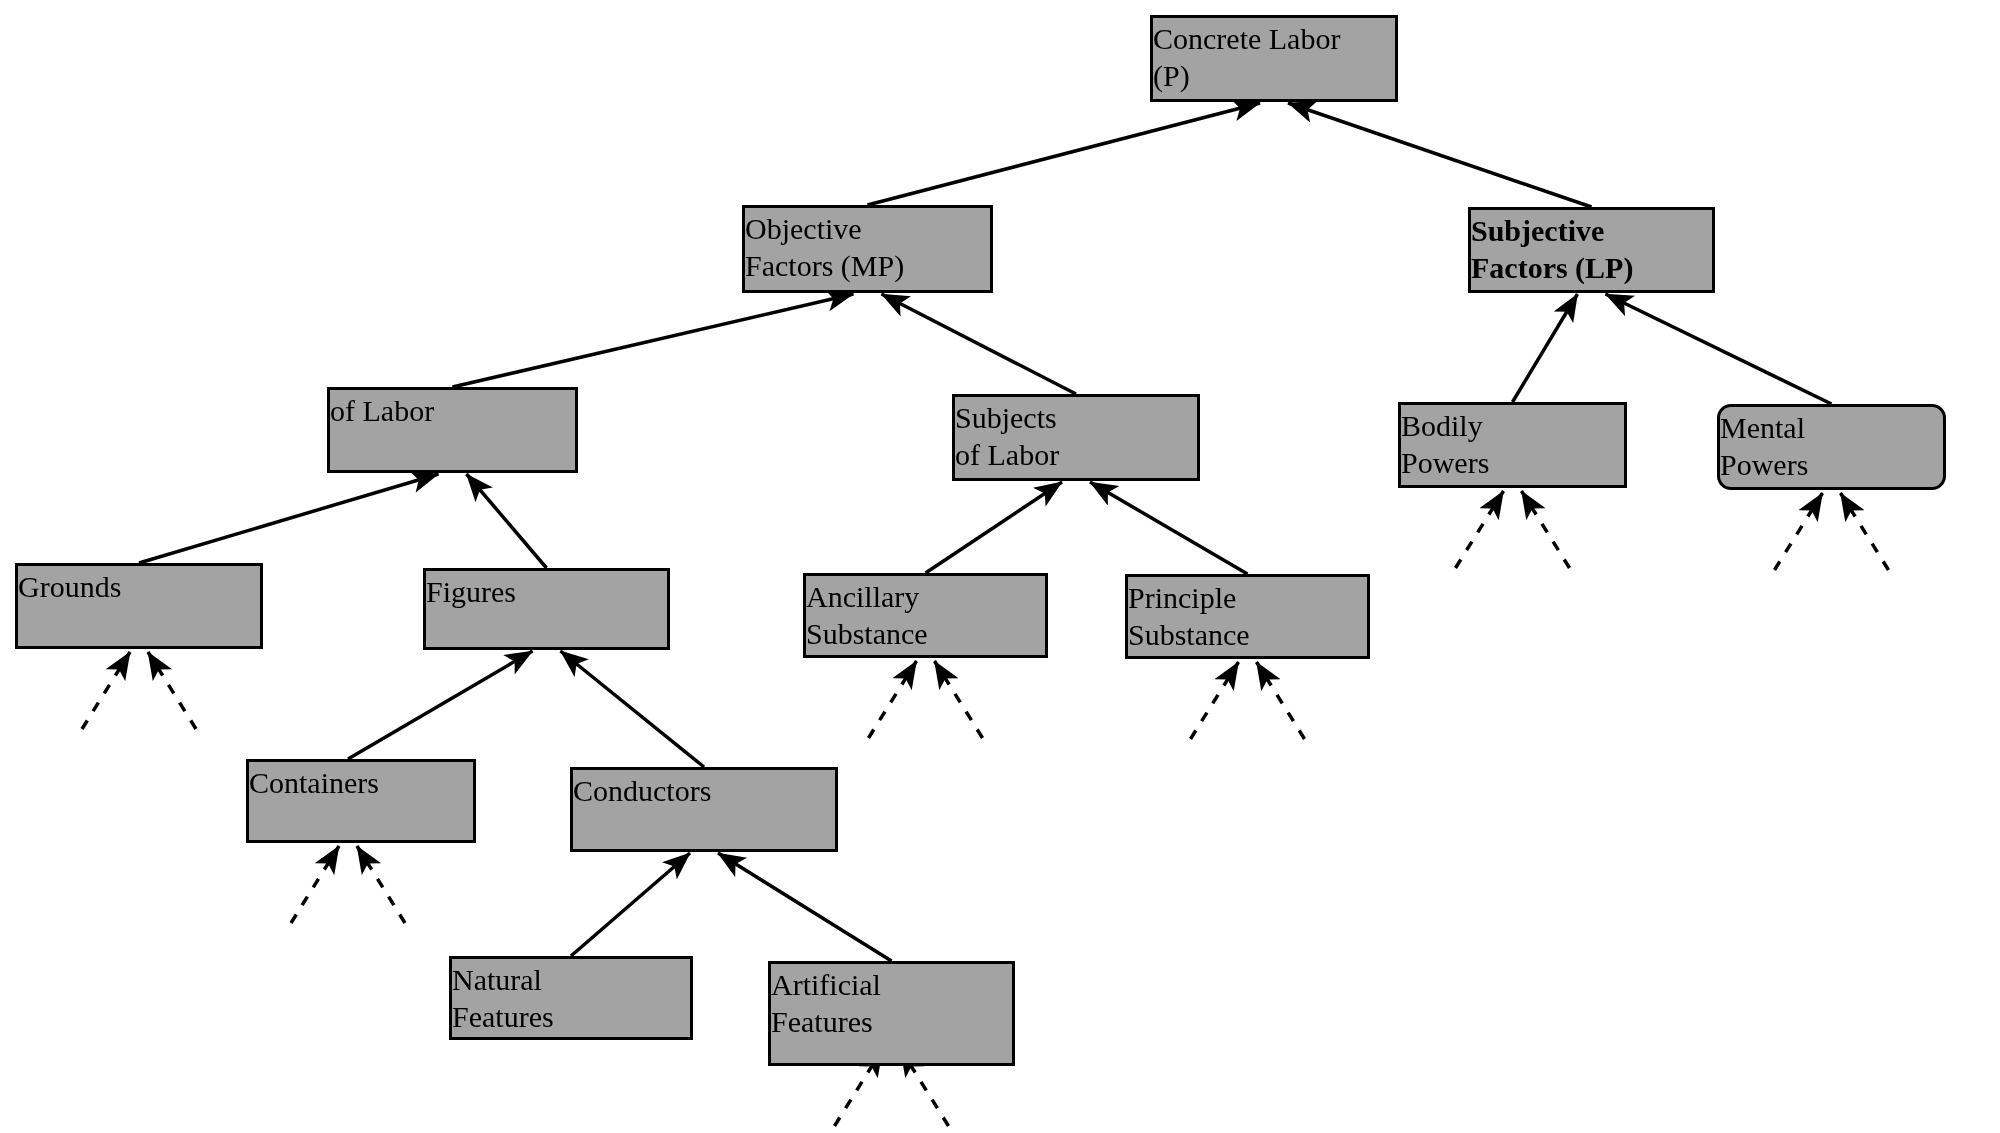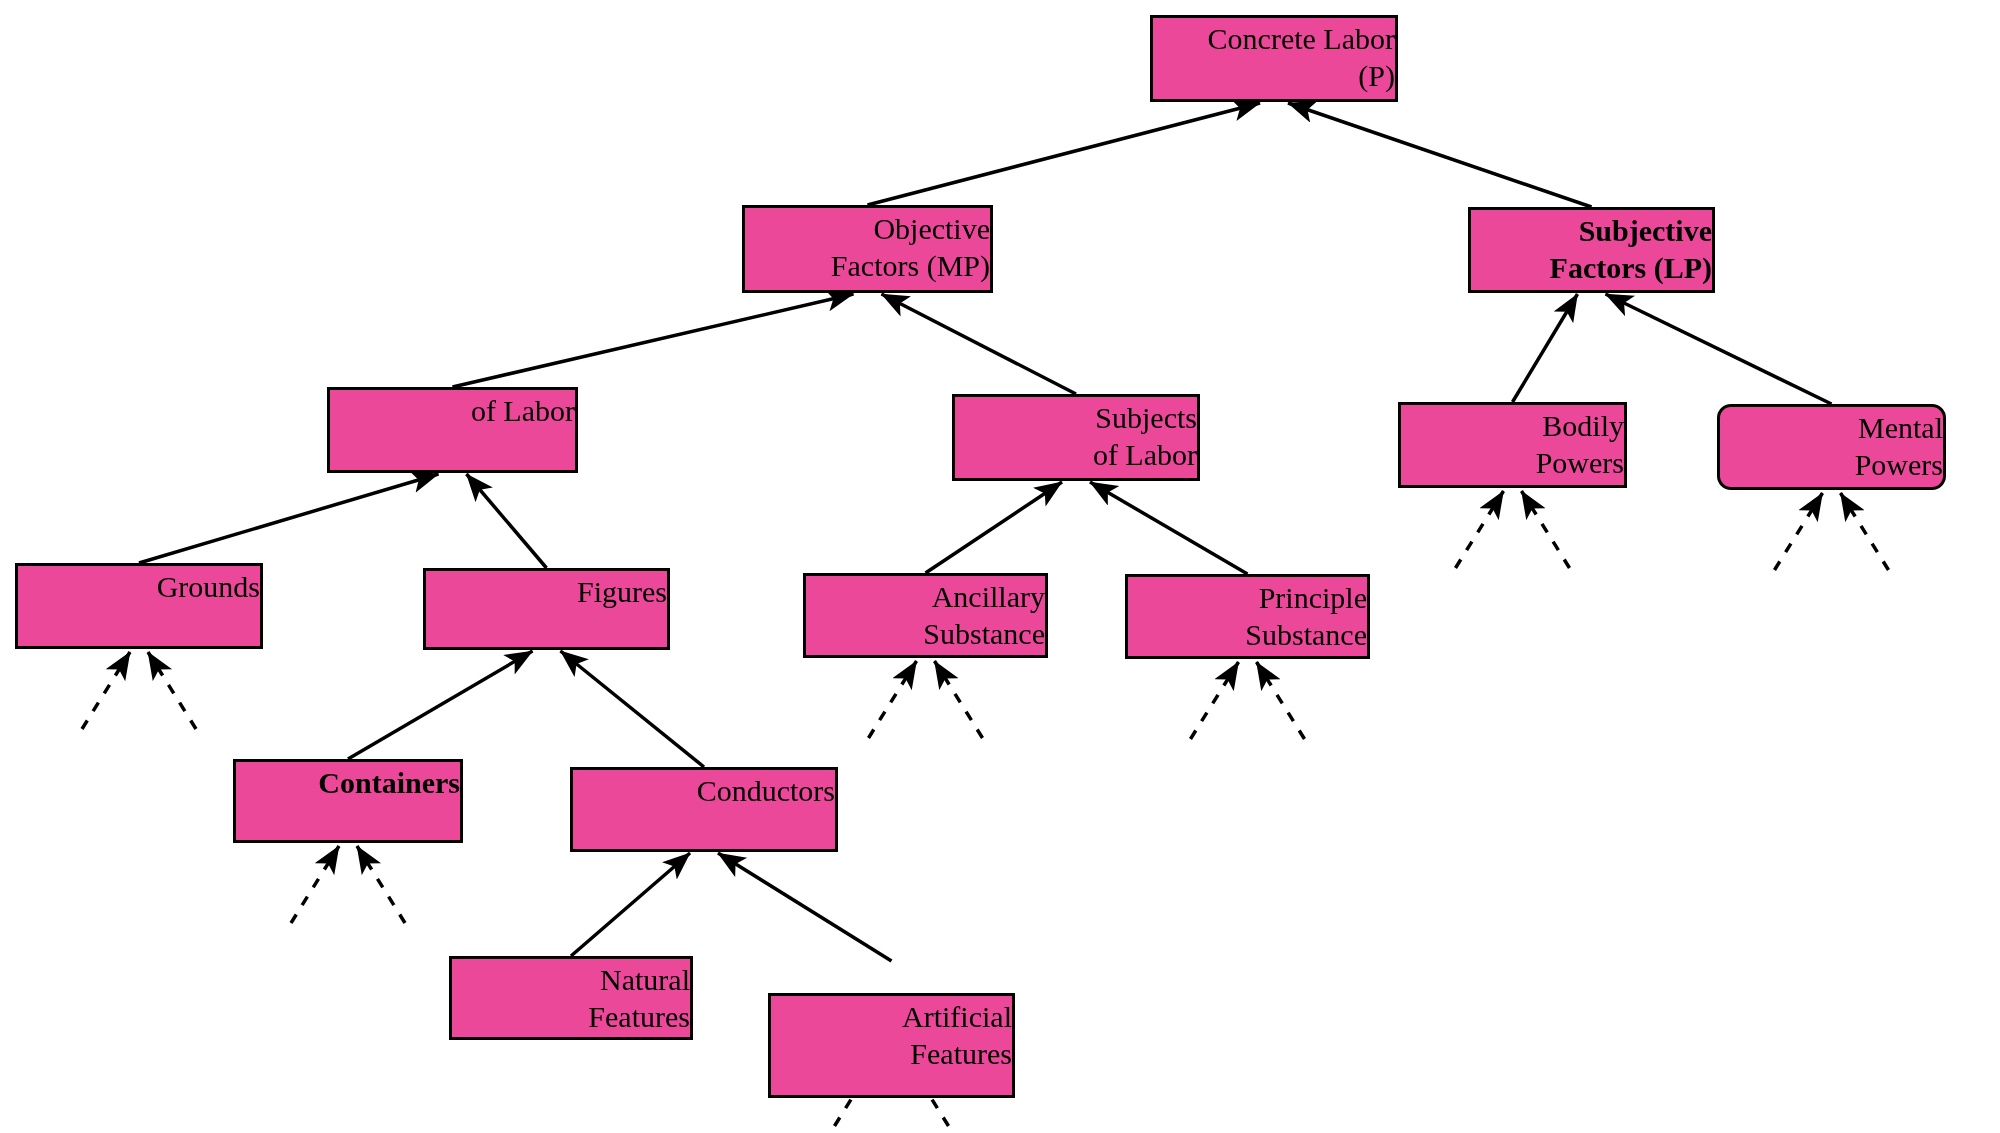--- a/index.html
+++ b/index.html
@@ -26,23 +26,23 @@
   #edges-svg line {
     stroke: #000000;
     stroke-width: 3.5;
   }
   #edges-svg line.dashed {
     stroke-dasharray: 10 11;
   }
   .node {
     position: absolute;
     box-sizing: border-box;
-    background: #ec4899;
+    background: #a3a3a3;
     border: 3px solid #000000;
-    text-align: right;
+    text-align: left;
     font-size: 30px;
     line-height: 37px;
     padding-top: 2px;
   }
   .node .lbl {
     white-space: nowrap;
   }
 </style>
 </head>
 <body>
@@ -130,31 +130,31 @@
   <div class="node" style="left: 803px; top: 573px; width: 245px; height: 85px;">
     <div class="lbl">Ancillary</div>
     <div class="lbl">Substance</div>
   </div>
 
   <div class="node" style="left: 1125px; top: 574px; width: 245px; height: 85px;">
     <div class="lbl">Principle</div>
     <div class="lbl">Substance</div>
   </div>
 
-  <div class="node" style="left: 233px; top: 759px; width: 230px; height: 84px; font-weight: bold;">
+  <div class="node" style="left: 246px; top: 759px; width: 230px; height: 84px;">
     <div class="lbl">Containers</div>
   </div>
 
   <div class="node" style="left: 570px; top: 767px; width: 268px; height: 85px;">
     <div class="lbl">Conductors</div>
   </div>
 
   <div class="node" style="left: 449px; top: 956px; width: 244px; height: 84px;">
     <div class="lbl">Natural</div>
     <div class="lbl">Features</div>
   </div>
 
-  <div class="node" style="left: 768px; top: 961px; width: 247px; height: 105px; margin-top: 32px;">
+  <div class="node" style="left: 768px; top: 961px; width: 247px; height: 105px;">
     <div class="lbl">Artificial</div>
     <div class="lbl">Features</div>
   </div>
 
 </div>
 
 </body></html>

